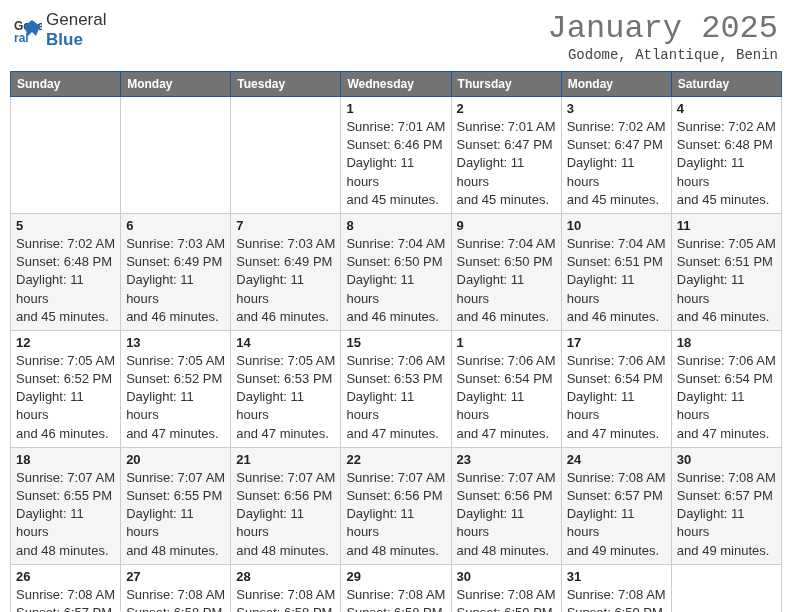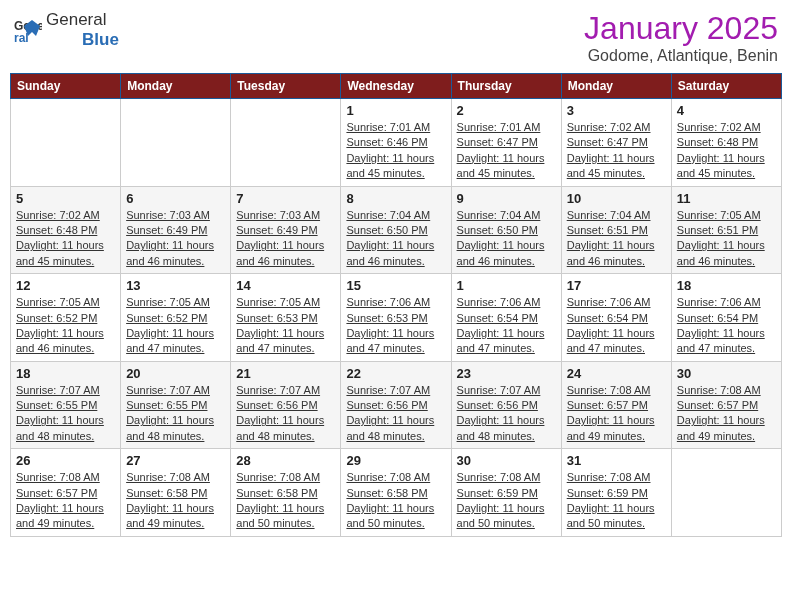--- a/index.html
+++ b/index.html
@@ -25,33 +25,35 @@
     .logo-icon {
       width: 28px;
       height: 28px;
     }
     .title-block {
       text-align: right;
     }
     .month-title {
       font-size: 32px;
       font-weight: normal;
-      color: #a21caf;
+      color: #737373;
+      font-family: Liberation Mono, monospace;
     }
     .location-title {
-      font-size: 16px;
+      font-size: 14px;
       color: #444;
+      font-family: Liberation Mono, monospace;
     }
     .calendar-table {
       width: 100%;
       border-collapse: collapse;
       font-size: 11px;
     }
     .calendar-table th {
-      background-color: #7f1d1d;
+      background-color: #737373;
       color: #fff;
       text-align: left;
       padding: 5px 6px;
       font-size: 12px;
       font-weight: bold;
       border: 1px solid #1a5a9a;
     }
     .calendar-table td {
       border: 1px solid #ccc;
       vertical-align: top;
@@ -65,40 +67,39 @@
     }
     .day-num {
       font-size: 13px;
       font-weight: bold;
       color: #222;
       margin-bottom: 2px;
     }
     .day-info {
       color: #333;
       line-height: 1.4;
-      font-size: 11px;
-      text-decoration: underline;
+      font-size: 13px;
     }
     .empty-cell {
       background: #f9f9f9;
     }
   </style>
 </head>
 <body>
 
 <div class="header">
   <div class="logo">
     <svg class="logo-icon" viewBox="0 0 28 28">
       <text x="0" y="14" font-size="12" font-weight="bold" fill="#333">Gene</text>
       <text x="0" y="26" font-size="12" font-weight="bold" fill="#2a6db5">ral</text>
       <polygon points="18,4 26,10 22,20 18,16 14,20 10,10" fill="#2a6db5"></polygon>
     </svg>
     <div>
       <div style="font-size:17px;font-weight:normal;color:#333;line-height:1.15;">General</div>
-      <div style="font-size:17px;font-weight:bold;color:#2a6db5;line-height:1.15;margin-left:36px;">Blue</div>
+      <div style="font-size:17px;font-weight:bold;color:#2a6db5;line-height:1.15;">Blue</div>
     </div>
   </div>
   <div class="title-block">
     <div class="month-title">January 2025</div>
     <div class="location-title">Godome, Atlantique, Benin</div>
   </div>
 </div>
 
 <table class="calendar-table">
   <thead>

